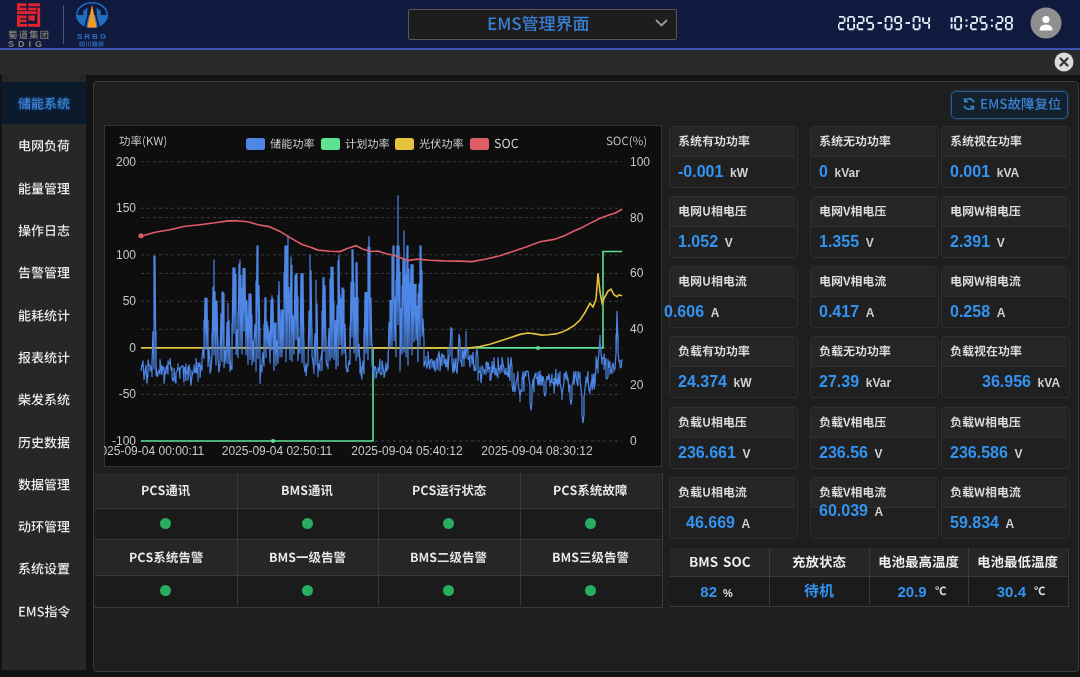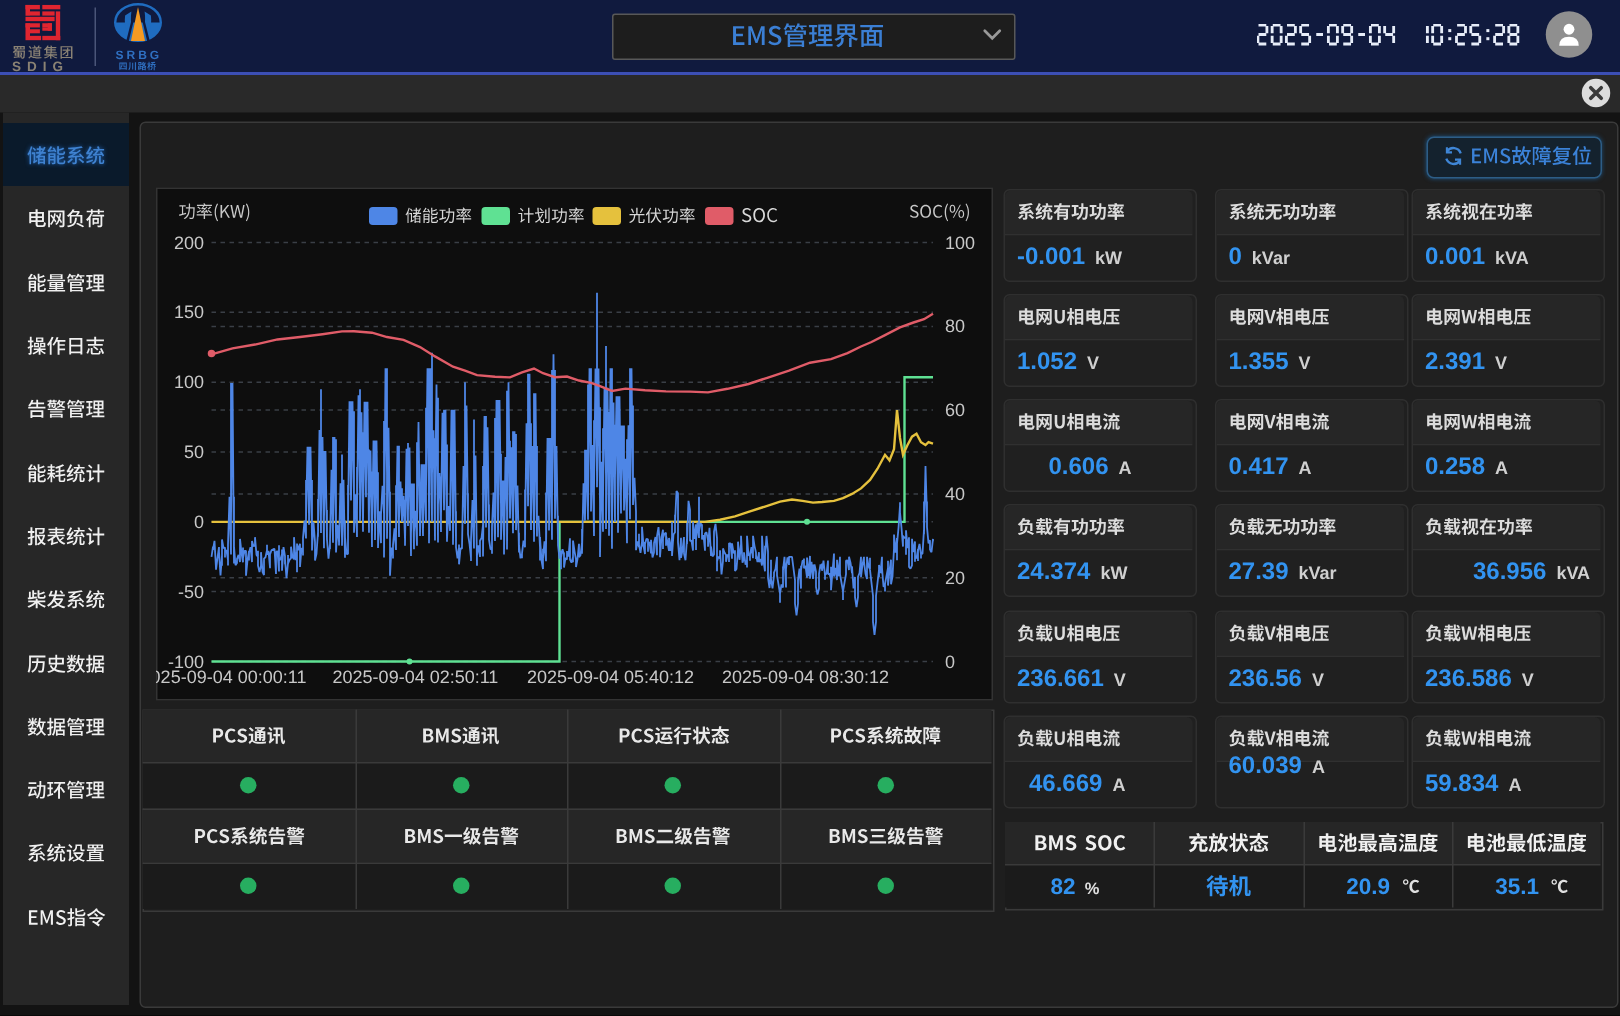--- a/index.html
+++ b/index.html
@@ -275,21 +275,21 @@
     <div style="position:absolute;left:942px;top:197px;width:125px;height:29px;background:#262626;border-bottom:1px solid #303030;border-radius:4px 4px 0 0"></div>
     <svg style="position:absolute;left:950.0px;top:205.4px;overflow:visible" width="71.0" height="13.4" viewBox="0 -10.56 71.0 13.44">
       <path d="M5.1 -4.6V-3.5H2.8V-4.6ZM6.7 -4.6H9V-3.5H6.7ZM5.1 -5.9H2.8V-7.1H5.1ZM6.7 -5.9V-7.1H9V-5.9ZM1.3 -8.5V-1.3H2.8V-2H5.1V-1.4C5.1 0.4 5.6 0.9 7.3 0.9C7.6 0.9 9.2 0.9 9.6 0.9C11 0.9 11.5 0.2 11.7 -1.7C11.3 -1.7 10.9 -1.9 10.5 -2.1V-8.5H6.7V-10.1H5.1V-8.5ZM10.2 -2C10.2 -0.8 10 -0.5 9.4 -0.5C9.1 -0.5 7.8 -0.5 7.4 -0.5C6.8 -0.5 6.7 -0.6 6.7 -1.4V-2Z M15.8 -4.1C15.5 -3 15 -2.1 14.4 -1.4V-5.9C14.8 -5.3 15.3 -4.7 15.8 -4.1ZM12.9 -9.5V1.1H14.4V-0.9C14.7 -0.8 15 -0.5 15.2 -0.3C15.8 -1 16.3 -1.9 16.7 -2.9C17 -2.5 17.2 -2.2 17.4 -1.9L18.3 -2.9C18 -3.3 17.6 -3.8 17.2 -4.3C17.5 -5.3 17.7 -6.4 17.8 -7.5L16.5 -7.7C16.5 -6.9 16.4 -6.2 16.2 -5.6C15.8 -6 15.4 -6.4 15.1 -6.8L14.4 -6.1V-8.2H21.7V-0.7C21.7 -0.5 21.6 -0.4 21.3 -0.4C21.1 -0.4 20.2 -0.3 19.4 -0.4C19.6 -0 19.9 0.6 20 1C21.1 1.1 21.9 1 22.4 0.8C22.9 0.6 23.1 0.1 23.1 -0.7V-9.5ZM17.6 -6C18.1 -5.4 18.7 -4.8 19.1 -4.2C18.7 -2.9 18.1 -1.8 17.3 -1C17.6 -0.8 18.2 -0.4 18.4 -0.2C19.1 -0.9 19.6 -1.8 20 -2.9C20.3 -2.4 20.5 -2 20.7 -1.6L21.6 -2.5C21.4 -3 21 -3.7 20.5 -4.4C20.8 -5.3 21 -6.4 21.1 -7.5L19.8 -7.6C19.8 -6.9 19.7 -6.3 19.5 -5.6C19.2 -6 18.9 -6.4 18.5 -6.8Z M25.9 0H28.1L29.1 -4.4C29.2 -5.1 29.3 -5.8 29.5 -6.4H29.5C29.6 -5.8 29.7 -5.1 29.9 -4.4L30.9 0H33.1L34.7 -8.9H33.1L32.4 -4.5C32.2 -3.6 32.1 -2.7 32 -1.7H31.9C31.7 -2.7 31.5 -3.6 31.3 -4.5L30.3 -8.9H28.8L27.8 -4.5C27.6 -3.6 27.4 -2.7 27.2 -1.7H27.1C27 -2.7 26.9 -3.6 26.7 -4.5L26 -8.9H24.2Z M41.9 -5.4H44.8V-3.9H41.9ZM41.9 -6.7V-8.2H44.8V-6.7ZM41.9 -2.6H44.8V-1H41.9ZM40.6 -9.6V1H41.9V0.3H44.8V0.9H46.2V-9.6ZM37.2 -10.2V-7.7H35.5V-6.4H37.1C36.7 -4.9 36 -3.3 35.2 -2.3C35.4 -2 35.8 -1.4 35.9 -1C36.4 -1.7 36.9 -2.6 37.2 -3.7V1.1H38.6V-3.9C39 -3.4 39.3 -2.8 39.5 -2.5L40.3 -3.6C40.1 -3.9 39 -5.2 38.6 -5.6V-6.4H40.1V-7.7H38.6V-10.2Z M52.1 -4.6V-3.5H49.8V-4.6ZM53.7 -4.6H56V-3.5H53.7ZM52.1 -5.9H49.8V-7.1H52.1ZM53.7 -5.9V-7.1H56V-5.9ZM48.3 -8.5V-1.3H49.8V-2H52.1V-1.4C52.1 0.4 52.6 0.9 54.3 0.9C54.6 0.9 56.2 0.9 56.6 0.9C58 0.9 58.5 0.2 58.7 -1.7C58.3 -1.7 57.9 -1.9 57.5 -2.1V-8.5H53.7V-10.1H52.1V-8.5ZM57.2 -2C57.1 -0.8 57 -0.5 56.4 -0.5C56.1 -0.5 54.7 -0.5 54.4 -0.5C53.8 -0.5 53.7 -0.6 53.7 -1.4V-2Z M67.1 -3.2C67.8 -2.6 68.5 -1.8 68.8 -1.3L69.9 -2.1C69.5 -2.6 68.8 -3.3 68.1 -3.9ZM60.2 -9.6V-5.7C60.2 -3.9 60.2 -1.4 59.2 0.3C59.6 0.5 60.2 0.9 60.4 1.1C61.4 -0.8 61.6 -3.7 61.6 -5.7V-8.3H70.6V-9.6ZM65.1 -7.8V-5.7H62.1V-4.3H65.1V-0.7H61.4V0.6H70.4V-0.7H66.6V-4.3H70V-5.7H66.6V-7.8Z" fill="#dcdcdc"></path>
     </svg>
     <span style="position:absolute;left:950px;top:233px;font:bold 16px 'Liberation Sans',sans-serif;color:#3293f0">2.391<span style="font-size:12px;color:#d0d0d0">&nbsp;&nbsp;V</span></span>
     <div style="position:absolute;left:669px;top:266px;width:127px;height:60px;background:#202020;border:1px solid #2f2f2f;border-radius:4px"></div>
     <div style="position:absolute;left:670px;top:267px;width:125px;height:29px;background:#262626;border-bottom:1px solid #303030;border-radius:4px 4px 0 0"></div>
     <svg style="position:absolute;left:678.0px;top:275.4px;overflow:visible" width="69.0" height="13.4" viewBox="0 -10.56 69.0 13.44">
       <path d="M5.1 -4.6V-3.5H2.8V-4.6ZM6.7 -4.6H9V-3.5H6.7ZM5.1 -5.9H2.8V-7.1H5.1ZM6.7 -5.9V-7.1H9V-5.9ZM1.3 -8.5V-1.3H2.8V-2H5.1V-1.4C5.1 0.4 5.6 0.9 7.3 0.9C7.6 0.9 9.2 0.9 9.6 0.9C11 0.9 11.5 0.2 11.7 -1.7C11.3 -1.7 10.9 -1.9 10.5 -2.1V-8.5H6.7V-10.1H5.1V-8.5ZM10.2 -2C10.2 -0.8 10 -0.5 9.4 -0.5C9.1 -0.5 7.8 -0.5 7.4 -0.5C6.8 -0.5 6.7 -0.6 6.7 -1.4V-2Z M15.8 -4.1C15.5 -3 15 -2.1 14.4 -1.4V-5.9C14.8 -5.3 15.3 -4.7 15.8 -4.1ZM12.9 -9.5V1.1H14.4V-0.9C14.7 -0.8 15 -0.5 15.2 -0.3C15.8 -1 16.3 -1.9 16.7 -2.9C17 -2.5 17.2 -2.2 17.4 -1.9L18.3 -2.9C18 -3.3 17.6 -3.8 17.2 -4.3C17.5 -5.3 17.7 -6.4 17.8 -7.5L16.5 -7.7C16.5 -6.9 16.4 -6.2 16.2 -5.6C15.8 -6 15.4 -6.4 15.1 -6.8L14.4 -6.1V-8.2H21.7V-0.7C21.7 -0.5 21.6 -0.4 21.3 -0.4C21.1 -0.4 20.2 -0.3 19.4 -0.4C19.6 -0 19.9 0.6 20 1C21.1 1.1 21.9 1 22.4 0.8C22.9 0.6 23.1 0.1 23.1 -0.7V-9.5ZM17.6 -6C18.1 -5.4 18.7 -4.8 19.1 -4.2C18.7 -2.9 18.1 -1.8 17.3 -1C17.6 -0.8 18.2 -0.4 18.4 -0.2C19.1 -0.9 19.6 -1.8 20 -2.9C20.3 -2.4 20.5 -2 20.7 -1.6L21.6 -2.5C21.4 -3 21 -3.7 20.5 -4.4C20.8 -5.3 21 -6.4 21.1 -7.5L19.8 -7.6C19.8 -6.9 19.7 -6.3 19.5 -5.6C19.2 -6 18.9 -6.4 18.5 -6.8Z M28.5 0.2C30.7 0.2 31.9 -1.1 31.9 -4V-8.9H30.2V-3.8C30.2 -2 29.5 -1.4 28.5 -1.4C27.5 -1.4 26.8 -2 26.8 -3.8V-8.9H25.1V-4C25.1 -1.1 26.3 0.2 28.5 0.2Z M39.9 -5.4H42.8V-3.9H39.9ZM39.9 -6.7V-8.2H42.8V-6.7ZM39.9 -2.6H42.8V-1H39.9ZM38.6 -9.6V1H39.9V0.3H42.8V0.9H44.2V-9.6ZM35.2 -10.2V-7.7H33.5V-6.4H35.1C34.7 -4.9 34 -3.3 33.2 -2.3C33.4 -2 33.8 -1.4 33.9 -1C34.4 -1.7 34.9 -2.6 35.2 -3.7V1.1H36.6V-3.9C37 -3.4 37.3 -2.8 37.5 -2.5L38.3 -3.6C38.1 -3.9 37 -5.2 36.6 -5.6V-6.4H38.1V-7.7H36.6V-10.2Z M50.1 -4.6V-3.5H47.8V-4.6ZM51.7 -4.6H54V-3.5H51.7ZM50.1 -5.9H47.8V-7.1H50.1ZM51.7 -5.9V-7.1H54V-5.9ZM46.3 -8.5V-1.3H47.8V-2H50.1V-1.4C50.1 0.4 50.6 0.9 52.2 0.9C52.6 0.9 54.2 0.9 54.6 0.9C56 0.9 56.5 0.2 56.7 -1.7C56.3 -1.7 55.8 -1.9 55.5 -2.1V-8.5H51.7V-10.1H50.1V-8.5ZM55.2 -2C55.1 -0.8 55 -0.5 54.4 -0.5C54.1 -0.5 52.7 -0.5 52.4 -0.5C51.8 -0.5 51.7 -0.6 51.7 -1.4V-2Z M63.8 -4.3V0.6H65V-4.3ZM61.7 -4.3V-3.2C61.7 -2.1 61.6 -0.9 60.2 0.1C60.5 0.3 61 0.7 61.2 1C62.8 -0.2 63 -1.8 63 -3.1V-4.3ZM65.8 -4.3V-0.7C65.8 0.1 65.8 0.4 66 0.6C66.3 0.8 66.6 0.9 66.9 0.9C67 0.9 67.3 0.9 67.5 0.9C67.7 0.9 68 0.8 68.1 0.7C68.3 0.6 68.5 0.4 68.5 0.2C68.6 -0.1 68.7 -0.7 68.7 -1.2C68.4 -1.4 67.9 -1.6 67.7 -1.8C67.7 -1.2 67.7 -0.8 67.7 -0.6C67.7 -0.4 67.6 -0.4 67.6 -0.3C67.6 -0.3 67.5 -0.3 67.4 -0.3C67.4 -0.3 67.3 -0.3 67.2 -0.3C67.2 -0.3 67.1 -0.3 67.1 -0.3C67.1 -0.4 67.1 -0.5 67.1 -0.7V-4.3ZM57.8 -9C58.6 -8.6 59.6 -8 60 -7.6L60.8 -8.7C60.4 -9.2 59.4 -9.7 58.6 -10.1ZM57.3 -5.7C58.1 -5.4 59.1 -4.8 59.6 -4.4L60.4 -5.6C59.9 -6 58.9 -6.5 58.1 -6.8ZM57.6 -0 58.8 0.9C59.5 -0.2 60.3 -1.6 60.9 -2.9L59.8 -3.8C59.1 -2.4 58.2 -0.9 57.6 -0ZM63.6 -9.9C63.7 -9.6 63.9 -9.1 64 -8.7H60.9V-7.5H62.9C62.5 -7 62.1 -6.4 61.9 -6.3C61.7 -6 61.2 -6 61 -5.9C61.1 -5.6 61.2 -4.9 61.3 -4.6C61.8 -4.7 62.4 -4.8 66.9 -5.1C67.1 -4.8 67.3 -4.6 67.4 -4.3L68.6 -5.1C68.2 -5.7 67.4 -6.7 66.7 -7.5H68.4V-8.7H65.5C65.4 -9.2 65.1 -9.8 64.9 -10.2ZM65.5 -7 66.1 -6.2 63.5 -6.1C63.8 -6.5 64.2 -7 64.5 -7.5H66.3Z" fill="#dcdcdc"></path>
     </svg>
-    <span style="position:absolute;left:699px;top:303px;font:bold 16px 'Liberation Sans',sans-serif;color:#3293f0">0.606<span style="font-size:12px;color:#d0d0d0">&nbsp;&nbsp;A</span></span>
+    <span style="position:absolute;left:664px;top:303px;font:bold 16px 'Liberation Sans',sans-serif;color:#3293f0">0.606<span style="font-size:12px;color:#d0d0d0">&nbsp;&nbsp;A</span></span>
     <div style="position:absolute;left:810px;top:266px;width:127px;height:60px;background:#202020;border:1px solid #2f2f2f;border-radius:4px"></div>
     <div style="position:absolute;left:811px;top:267px;width:125px;height:29px;background:#262626;border-bottom:1px solid #303030;border-radius:4px 4px 0 0"></div>
     <svg style="position:absolute;left:819.0px;top:275.4px;overflow:visible" width="67.4" height="13.4" viewBox="0 -10.56 67.4 13.44">
       <path d="M5.1 -4.6V-3.5H2.8V-4.6ZM6.7 -4.6H9V-3.5H6.7ZM5.1 -5.9H2.8V-7.1H5.1ZM6.7 -5.9V-7.1H9V-5.9ZM1.3 -8.5V-1.3H2.8V-2H5.1V-1.4C5.1 0.4 5.6 0.9 7.3 0.9C7.6 0.9 9.2 0.9 9.6 0.9C11 0.9 11.5 0.2 11.7 -1.7C11.3 -1.7 10.9 -1.9 10.5 -2.1V-8.5H6.7V-10.1H5.1V-8.5ZM10.2 -2C10.2 -0.8 10 -0.5 9.4 -0.5C9.1 -0.5 7.8 -0.5 7.4 -0.5C6.8 -0.5 6.7 -0.6 6.7 -1.4V-2Z M15.8 -4.1C15.5 -3 15 -2.1 14.4 -1.4V-5.9C14.8 -5.3 15.3 -4.7 15.8 -4.1ZM12.9 -9.5V1.1H14.4V-0.9C14.7 -0.8 15 -0.5 15.2 -0.3C15.8 -1 16.3 -1.9 16.7 -2.9C17 -2.5 17.2 -2.2 17.4 -1.9L18.3 -2.9C18 -3.3 17.6 -3.8 17.2 -4.3C17.5 -5.3 17.7 -6.4 17.8 -7.5L16.5 -7.7C16.5 -6.9 16.4 -6.2 16.2 -5.6C15.8 -6 15.4 -6.4 15.1 -6.8L14.4 -6.1V-8.2H21.7V-0.7C21.7 -0.5 21.6 -0.4 21.3 -0.4C21.1 -0.4 20.2 -0.3 19.4 -0.4C19.6 -0 19.9 0.6 20 1C21.1 1.1 21.9 1 22.4 0.8C22.9 0.6 23.1 0.1 23.1 -0.7V-9.5ZM17.6 -6C18.1 -5.4 18.7 -4.8 19.1 -4.2C18.7 -2.9 18.1 -1.8 17.3 -1C17.6 -0.8 18.2 -0.4 18.4 -0.2C19.1 -0.9 19.6 -1.8 20 -2.9C20.3 -2.4 20.5 -2 20.7 -1.6L21.6 -2.5C21.4 -3 21 -3.7 20.5 -4.4C20.8 -5.3 21 -6.4 21.1 -7.5L19.8 -7.6C19.8 -6.9 19.7 -6.3 19.5 -5.6C19.2 -6 18.9 -6.4 18.5 -6.8Z M26.7 0H28.8L31.5 -8.9H29.7L28.5 -4.6C28.3 -3.6 28.1 -2.7 27.8 -1.7H27.7C27.4 -2.7 27.3 -3.6 27 -4.6L25.8 -8.9H23.9Z M38.4 -5.4H41.2V-3.9H38.4ZM38.4 -6.7V-8.2H41.2V-6.7ZM38.4 -2.6H41.2V-1H38.4ZM37 -9.6V1H38.4V0.3H41.2V0.9H42.7V-9.6ZM33.7 -10.2V-7.7H32V-6.4H33.5C33.1 -4.9 32.4 -3.3 31.7 -2.3C31.9 -2 32.2 -1.4 32.3 -1C32.9 -1.7 33.3 -2.6 33.7 -3.7V1.1H35.1V-3.9C35.4 -3.4 35.7 -2.8 35.9 -2.5L36.8 -3.6C36.5 -3.9 35.5 -5.2 35.1 -5.6V-6.4H36.6V-7.7H35.1V-10.2Z M48.6 -4.6V-3.5H46.2V-4.6ZM50.1 -4.6H52.5V-3.5H50.1ZM48.6 -5.9H46.2V-7.1H48.6ZM50.1 -5.9V-7.1H52.5V-5.9ZM44.8 -8.5V-1.3H46.2V-2H48.6V-1.4C48.6 0.4 49 0.9 50.7 0.9C51.1 0.9 52.6 0.9 53 0.9C54.5 0.9 54.9 0.2 55.1 -1.7C54.8 -1.7 54.3 -1.9 53.9 -2.1V-8.5H50.1V-10.1H48.6V-8.5ZM53.7 -2C53.6 -0.8 53.4 -0.5 52.8 -0.5C52.5 -0.5 51.2 -0.5 50.9 -0.5C50.2 -0.5 50.1 -0.6 50.1 -1.4V-2Z M62.2 -4.3V0.6H63.5V-4.3ZM60.2 -4.3V-3.2C60.2 -2.1 60 -0.9 58.6 0.1C59 0.3 59.4 0.7 59.6 1C61.3 -0.2 61.5 -1.8 61.5 -3.1V-4.3ZM64.2 -4.3V-0.7C64.2 0.1 64.3 0.4 64.5 0.6C64.7 0.8 65 0.9 65.3 0.9C65.5 0.9 65.7 0.9 65.9 0.9C66.2 0.9 66.4 0.8 66.6 0.7C66.8 0.6 66.9 0.4 67 0.2C67.1 -0.1 67.1 -0.7 67.2 -1.2C66.8 -1.4 66.4 -1.6 66.2 -1.8C66.2 -1.2 66.2 -0.8 66.1 -0.6C66.1 -0.4 66.1 -0.4 66 -0.3C66 -0.3 66 -0.3 65.9 -0.3C65.8 -0.3 65.7 -0.3 65.7 -0.3C65.7 -0.3 65.6 -0.3 65.6 -0.3C65.5 -0.4 65.5 -0.5 65.5 -0.7V-4.3ZM56.3 -9C57 -8.6 58 -8 58.5 -7.6L59.3 -8.7C58.8 -9.2 57.8 -9.7 57.1 -10.1ZM55.8 -5.7C56.6 -5.4 57.6 -4.8 58 -4.4L58.8 -5.6C58.3 -6 57.3 -6.5 56.6 -6.8ZM56 -0 57.2 0.9C58 -0.2 58.7 -1.6 59.4 -2.9L58.3 -3.8C57.6 -2.4 56.7 -0.9 56 -0ZM62 -9.9C62.2 -9.6 62.3 -9.1 62.4 -8.7H59.3V-7.5H61.4C61 -7 60.6 -6.4 60.4 -6.3C60.1 -6 59.7 -6 59.4 -5.9C59.5 -5.6 59.7 -4.9 59.7 -4.6C60.2 -4.7 60.8 -4.8 65.4 -5.1C65.6 -4.8 65.7 -4.6 65.9 -4.3L67 -5.1C66.6 -5.7 65.8 -6.7 65.1 -7.5H66.8V-8.7H63.9C63.8 -9.2 63.6 -9.8 63.4 -10.2ZM63.9 -7 64.5 -6.2 61.9 -6.1C62.3 -6.5 62.6 -7 63 -7.5H64.7Z" fill="#dcdcdc"></path>
     </svg>
     <span style="position:absolute;left:819px;top:303px;font:bold 16px 'Liberation Sans',sans-serif;color:#3293f0">0.417<span style="font-size:12px;color:#d0d0d0">&nbsp;&nbsp;A</span></span>
     <div style="position:absolute;left:941px;top:266px;width:127px;height:60px;background:#202020;border:1px solid #2f2f2f;border-radius:4px"></div>
     <div style="position:absolute;left:942px;top:267px;width:125px;height:29px;background:#262626;border-bottom:1px solid #303030;border-radius:4px 4px 0 0"></div>
     <svg style="position:absolute;left:950.0px;top:275.4px;overflow:visible" width="71.0" height="13.4" viewBox="0 -10.56 71.0 13.44">
       <path d="M5.1 -4.6V-3.5H2.8V-4.6ZM6.7 -4.6H9V-3.5H6.7ZM5.1 -5.9H2.8V-7.1H5.1ZM6.7 -5.9V-7.1H9V-5.9ZM1.3 -8.5V-1.3H2.8V-2H5.1V-1.4C5.1 0.4 5.6 0.9 7.3 0.9C7.6 0.9 9.2 0.9 9.6 0.9C11 0.9 11.5 0.2 11.7 -1.7C11.3 -1.7 10.9 -1.9 10.5 -2.1V-8.5H6.7V-10.1H5.1V-8.5ZM10.2 -2C10.2 -0.8 10 -0.5 9.4 -0.5C9.1 -0.5 7.8 -0.5 7.4 -0.5C6.8 -0.5 6.7 -0.6 6.7 -1.4V-2Z M15.8 -4.1C15.5 -3 15 -2.1 14.4 -1.4V-5.9C14.8 -5.3 15.3 -4.7 15.8 -4.1ZM12.9 -9.5V1.1H14.4V-0.9C14.7 -0.8 15 -0.5 15.2 -0.3C15.8 -1 16.3 -1.9 16.7 -2.9C17 -2.5 17.2 -2.2 17.4 -1.9L18.3 -2.9C18 -3.3 17.6 -3.8 17.2 -4.3C17.5 -5.3 17.7 -6.4 17.8 -7.5L16.5 -7.7C16.5 -6.9 16.4 -6.2 16.2 -5.6C15.8 -6 15.4 -6.4 15.1 -6.8L14.4 -6.1V-8.2H21.7V-0.7C21.7 -0.5 21.6 -0.4 21.3 -0.4C21.1 -0.4 20.2 -0.3 19.4 -0.4C19.6 -0 19.9 0.6 20 1C21.1 1.1 21.9 1 22.4 0.8C22.9 0.6 23.1 0.1 23.1 -0.7V-9.5ZM17.6 -6C18.1 -5.4 18.7 -4.8 19.1 -4.2C18.7 -2.9 18.1 -1.8 17.3 -1C17.6 -0.8 18.2 -0.4 18.4 -0.2C19.1 -0.9 19.6 -1.8 20 -2.9C20.3 -2.4 20.5 -2 20.7 -1.6L21.6 -2.5C21.4 -3 21 -3.7 20.5 -4.4C20.8 -5.3 21 -6.4 21.1 -7.5L19.8 -7.6C19.8 -6.9 19.7 -6.3 19.5 -5.6C19.2 -6 18.9 -6.4 18.5 -6.8Z M25.9 0H28.1L29.1 -4.4C29.2 -5.1 29.3 -5.8 29.5 -6.4H29.5C29.6 -5.8 29.7 -5.1 29.9 -4.4L30.9 0H33.1L34.7 -8.9H33.1L32.4 -4.5C32.2 -3.6 32.1 -2.7 32 -1.7H31.9C31.7 -2.7 31.5 -3.6 31.3 -4.5L30.3 -8.9H28.8L27.8 -4.5C27.6 -3.6 27.4 -2.7 27.2 -1.7H27.1C27 -2.7 26.9 -3.6 26.7 -4.5L26 -8.9H24.2Z M41.9 -5.4H44.8V-3.9H41.9ZM41.9 -6.7V-8.2H44.8V-6.7ZM41.9 -2.6H44.8V-1H41.9ZM40.6 -9.6V1H41.9V0.3H44.8V0.9H46.2V-9.6ZM37.2 -10.2V-7.7H35.5V-6.4H37.1C36.7 -4.9 36 -3.3 35.2 -2.3C35.4 -2 35.8 -1.4 35.9 -1C36.4 -1.7 36.9 -2.6 37.2 -3.7V1.1H38.6V-3.9C39 -3.4 39.3 -2.8 39.5 -2.5L40.3 -3.6C40.1 -3.9 39 -5.2 38.6 -5.6V-6.4H40.1V-7.7H38.6V-10.2Z M52.1 -4.6V-3.5H49.8V-4.6ZM53.7 -4.6H56V-3.5H53.7ZM52.1 -5.9H49.8V-7.1H52.1ZM53.7 -5.9V-7.1H56V-5.9ZM48.3 -8.5V-1.3H49.8V-2H52.1V-1.4C52.1 0.4 52.6 0.9 54.3 0.9C54.6 0.9 56.2 0.9 56.6 0.9C58 0.9 58.5 0.2 58.7 -1.7C58.3 -1.7 57.9 -1.9 57.5 -2.1V-8.5H53.7V-10.1H52.1V-8.5ZM57.2 -2C57.1 -0.8 57 -0.5 56.4 -0.5C56.1 -0.5 54.7 -0.5 54.4 -0.5C53.8 -0.5 53.7 -0.6 53.7 -1.4V-2Z M65.8 -4.3V0.6H67V-4.3ZM63.7 -4.3V-3.2C63.7 -2.1 63.6 -0.9 62.2 0.1C62.5 0.3 63 0.7 63.2 1C64.8 -0.2 65 -1.8 65 -3.1V-4.3ZM67.8 -4.3V-0.7C67.8 0.1 67.8 0.4 68.1 0.6C68.3 0.8 68.6 0.9 68.9 0.9C69 0.9 69.3 0.9 69.5 0.9C69.7 0.9 70 0.8 70.2 0.7C70.3 0.6 70.5 0.4 70.5 0.2C70.6 -0.1 70.7 -0.7 70.7 -1.2C70.4 -1.4 69.9 -1.6 69.7 -1.8C69.7 -1.2 69.7 -0.8 69.7 -0.6C69.7 -0.4 69.6 -0.4 69.6 -0.3C69.6 -0.3 69.5 -0.3 69.4 -0.3C69.4 -0.3 69.3 -0.3 69.3 -0.3C69.2 -0.3 69.1 -0.3 69.1 -0.3C69.1 -0.4 69.1 -0.5 69.1 -0.7V-4.3ZM59.8 -9C60.6 -8.6 61.6 -8 62 -7.6L62.8 -8.7C62.4 -9.2 61.4 -9.7 60.6 -10.1ZM59.4 -5.7C60.1 -5.4 61.1 -4.8 61.6 -4.4L62.4 -5.6C61.9 -6 60.9 -6.5 60.1 -6.8ZM59.6 -0 60.8 0.9C61.5 -0.2 62.3 -1.6 62.9 -2.9L61.8 -3.8C61.1 -2.4 60.2 -0.9 59.6 -0ZM65.6 -9.9C65.7 -9.6 65.9 -9.1 66 -8.7H62.9V-7.5H64.9C64.5 -7 64.1 -6.4 63.9 -6.3C63.7 -6 63.2 -6 63 -5.9C63.1 -5.6 63.3 -4.9 63.3 -4.6C63.8 -4.7 64.4 -4.8 68.9 -5.1C69.1 -4.8 69.3 -4.6 69.4 -4.3L70.6 -5.1C70.2 -5.7 69.4 -6.7 68.7 -7.5H70.4V-8.7H67.5C67.4 -9.2 67.1 -9.8 66.9 -10.2ZM67.5 -7 68.1 -6.2 65.5 -6.1C65.8 -6.5 66.2 -7 66.5 -7.5H68.3Z" fill="#dcdcdc"></path>
@@ -412,21 +412,21 @@
       <path d="M5.8 -5.1V-3.9H3.2V-5.1ZM7.5 -5.1H10.2V-3.9H7.5ZM5.8 -6.6H3.2V-7.9H5.8ZM7.5 -6.6V-7.9H10.2V-6.6ZM1.5 -9.5V-1.5H3.2V-2.3H5.8V-1.6C5.8 0.5 6.3 1.1 8.2 1.1C8.6 1.1 10.3 1.1 10.8 1.1C12.4 1.1 12.9 0.3 13.1 -1.9C12.8 -1.9 12.2 -2.2 11.8 -2.4V-9.5H7.5V-11.4H5.8V-9.5ZM11.5 -2.3C11.4 -0.9 11.3 -0.6 10.6 -0.6C10.2 -0.6 8.7 -0.6 8.4 -0.6C7.6 -0.6 7.5 -0.7 7.5 -1.6V-2.3Z M14.7 -10.1C15.5 -9.8 16.6 -9.2 17.1 -8.7L18 -10C17.5 -10.5 16.4 -11 15.6 -11.3ZM13.9 -6.4C14.7 -6 15.8 -5.5 16.3 -5L17.2 -6.4C16.6 -6.8 15.6 -7.3 14.8 -7.6ZM14.4 -0 15.8 1C16.6 -0.3 17.3 -1.9 18 -3.3L16.7 -4.3C16 -2.7 15 -1.1 14.4 -0ZM18.7 -10V-6.7L17.3 -6.1L17.9 -4.7L18.7 -5V-1.4C18.7 0.5 19.2 1 21.2 1C21.6 1 23.7 1 24.2 1C25.9 1 26.4 0.4 26.6 -1.7C26.2 -1.8 25.5 -2.1 25.1 -2.3C25 -0.8 24.9 -0.4 24.1 -0.4C23.6 -0.4 21.7 -0.4 21.3 -0.4C20.4 -0.4 20.3 -0.6 20.3 -1.4V-5.6L21.6 -6.2V-2H23.2V-6.8L24.6 -7.3C24.6 -5.5 24.5 -4.6 24.5 -4.4C24.4 -4.1 24.3 -4.1 24.2 -4.1C24 -4.1 23.6 -4.1 23.3 -4.1C23.5 -3.8 23.7 -3.1 23.7 -2.6C24.2 -2.6 24.8 -2.6 25.2 -2.8C25.7 -3 25.9 -3.4 26 -4C26.1 -4.6 26.1 -6.3 26.1 -8.6L26.2 -8.9L25 -9.3L24.7 -9.1L24.6 -9L23.2 -8.5V-11.4H21.6V-7.8L20.3 -7.3V-10Z M30.8 -8.5H36.6V-7.9H30.8ZM30.8 -10H36.6V-9.4H30.8ZM29.2 -11V-6.9H38.2V-11ZM32 -5.1V-4.5H30.2V-5.1ZM27.6 -0.9 27.7 0.6 32 0.1V1.2H33.6V-0.1L34.2 -0.1L34.2 -1.4L33.6 -1.4V-5.1H39.9V-6.4H27.6V-5.1H28.8V-0.9ZM34 -4.6V-3.3H35L34.3 -3.1C34.7 -2.3 35.2 -1.6 35.8 -0.9C35.2 -0.5 34.5 -0.2 33.8 0C34.1 0.3 34.5 0.8 34.7 1.2C35.4 0.9 36.2 0.5 36.8 -0C37.5 0.5 38.3 0.9 39.2 1.1C39.4 0.8 39.8 0.2 40.2 -0.1C39.3 -0.3 38.6 -0.6 37.9 -1C38.7 -1.9 39.3 -3 39.7 -4.3L38.8 -4.6L38.5 -4.6ZM35.7 -3.3H37.9C37.6 -2.8 37.2 -2.3 36.8 -1.8C36.4 -2.3 36 -2.8 35.7 -3.3ZM32 -3.4V-2.9H30.2V-3.4ZM32 -1.8V-1.2L30.2 -1.1V-1.8Z M48.1 -1.9C48.6 -0.9 49.1 0.3 49.3 1L50.5 0.6C50.2 -0.1 49.7 -1.3 49.3 -2.2ZM43.7 -11.4C43.1 -9.4 42 -7.3 40.8 -6C41.1 -5.6 41.5 -4.7 41.6 -4.3C42 -4.7 42.3 -5.1 42.6 -5.6V1.2H44.1V-8.3C44.6 -9.2 44.9 -10.1 45.3 -11ZM45.5 1.3C45.7 1.1 46.2 0.9 48.4 0.3C48.4 -0 48.4 -0.7 48.4 -1.1L47 -0.8V-5H49.6C50 -1.3 50.7 1.1 52.2 1.1C52.8 1.1 53.4 0.6 53.7 -1.6C53.5 -1.8 52.9 -2.2 52.6 -2.5C52.5 -1.4 52.4 -0.8 52.2 -0.9C51.8 -0.9 51.4 -2.5 51.1 -5H53.4V-6.5H51C50.9 -7.4 50.9 -8.5 50.8 -9.5C51.7 -9.7 52.5 -9.9 53.2 -10.2L51.9 -11.5C50.3 -10.9 47.8 -10.4 45.5 -10L45.5 -10L45.5 -0.9C45.5 -0.4 45.2 -0.1 44.9 -0C45.1 0.3 45.4 0.9 45.5 1.3ZM49.4 -6.5H47V-8.8C47.7 -8.9 48.5 -9 49.3 -9.2C49.3 -8.2 49.4 -7.3 49.4 -6.5Z M60.6 -7.6H64.3V-6.8H60.6ZM60.6 -9.6H64.3V-8.8H60.6ZM59.1 -10.9V-5.5H65.9V-10.9ZM55.2 -10.2C56.1 -9.7 57.2 -9.1 57.7 -8.7L58.6 -9.9C58.1 -10.4 56.9 -11 56.1 -11.3ZM54.4 -6.5C55.2 -6.1 56.4 -5.5 56.9 -5L57.8 -6.3C57.2 -6.8 56.1 -7.3 55.2 -7.6ZM54.6 -0 56 0.9C56.7 -0.4 57.5 -1.9 58.1 -3.3L56.9 -4.3C56.2 -2.8 55.3 -1.1 54.6 -0ZM57.7 -0.6V0.8H67.1V-0.6H66.3V-4.7H58.7V-0.6ZM60.1 -0.6V-3.3H60.9V-0.6ZM62.1 -0.6V-3.3H62.8V-0.6ZM64 -0.6V-3.3H64.8V-0.6Z M72.7 -8.5V-7.6H70.9V-6.3H72.7V-4.2H78.3V-6.3H80.3V-7.6H78.3V-8.5H76.7V-7.6H74.2V-8.5ZM76.7 -6.3V-5.4H74.2V-6.3ZM77.1 -2.4C76.7 -2 76 -1.6 75.4 -1.3C74.6 -1.6 74 -2 73.6 -2.4ZM71 -3.7V-2.4H72.5L71.9 -2.2C72.4 -1.6 72.9 -1.1 73.5 -0.7C72.5 -0.5 71.5 -0.3 70.3 -0.2C70.6 0.1 70.9 0.7 71 1.1C72.5 0.9 74 0.7 75.3 0.2C76.5 0.7 78 1 79.7 1.2C79.9 0.8 80.3 0.1 80.6 -0.2C79.4 -0.3 78.2 -0.4 77.2 -0.7C78.2 -1.3 79 -2.1 79.6 -3.2L78.6 -3.7L78.3 -3.7ZM73.8 -11.2C73.9 -10.9 74 -10.6 74.1 -10.3H69V-6.7C69 -4.6 68.9 -1.6 67.8 0.5C68.2 0.6 69 0.9 69.3 1.2C70.4 -1 70.6 -4.4 70.6 -6.7V-8.8H80.4V-10.3H75.9C75.8 -10.7 75.6 -11.2 75.4 -11.6Z" fill="#f0f0f0"></path>
     </svg>
     <span style="position:absolute;left:681.6px;top:583px;width:70px;text-align:center;font:bold 15px 'Liberation Sans',sans-serif;color:#3293f0">82<span style="font-size:11px;color:#e0e0e0">&nbsp;&nbsp;%</span></span>
     <svg style="position:absolute;left:803.9px;top:582.8px;overflow:visible" width="30.0" height="16.8" viewBox="0 -13.20 30.0 16.80">
       <path d="M5.9 -2.8C6.5 -2 7.3 -0.8 7.6 -0.1L9.1 -1C8.8 -1.7 8 -2.8 7.4 -3.6ZM3.5 -12.7C2.9 -11.7 1.6 -10.5 0.4 -9.8C0.7 -9.4 1.1 -8.7 1.3 -8.2C2.7 -9.2 4.2 -10.7 5.2 -12ZM3.9 -9.4C3 -8 1.6 -6.5 0.3 -5.5C0.5 -5.1 1 -4.1 1.1 -3.7C1.6 -4.1 2 -4.5 2.5 -5V1.3H4.2V-6.9C4.5 -7.2 4.7 -7.6 4.9 -7.9V-6.5H10.9V-5.3H5.1V-3.6H10.9V-0.6C10.9 -0.4 10.8 -0.3 10.6 -0.3C10.3 -0.3 9.5 -0.3 8.8 -0.3C9 0.1 9.3 0.9 9.3 1.3C10.5 1.3 11.3 1.3 11.9 1.1C12.5 0.8 12.7 0.3 12.7 -0.5V-3.6H14.4V-5.3H12.7V-6.5H14.6V-8.1H10.6V-9.4H13.9V-11H10.6V-12.7H8.8V-11H5.8V-9.4H8.8V-8.1H5L5.5 -8.8Z M22.3 -11.9V-7C22.3 -4.8 22.1 -1.8 20.1 0.2C20.6 0.4 21.3 1 21.5 1.3C23.7 -0.9 24.1 -4.5 24.1 -7V-10.2H25.9V-1.2C25.9 0.1 26.1 0.5 26.3 0.8C26.6 1.1 27 1.2 27.4 1.2C27.6 1.2 28 1.2 28.2 1.2C28.6 1.2 28.9 1.1 29.2 0.9C29.4 0.7 29.6 0.4 29.7 -0C29.7 -0.4 29.8 -1.5 29.8 -2.3C29.4 -2.5 28.9 -2.8 28.5 -3C28.5 -2.1 28.5 -1.4 28.5 -1.1C28.5 -0.8 28.4 -0.6 28.4 -0.6C28.3 -0.5 28.3 -0.5 28.2 -0.5C28.1 -0.5 28 -0.5 27.9 -0.5C27.9 -0.5 27.8 -0.5 27.8 -0.6C27.7 -0.6 27.7 -0.8 27.7 -1.2V-11.9ZM17.9 -12.8V-9.6H15.7V-7.9H17.7C17.2 -6.1 16.3 -4.1 15.3 -2.9C15.6 -2.5 16 -1.7 16.2 -1.2C16.8 -2.1 17.4 -3.3 17.9 -4.7V1.3H19.6V-5C20.1 -4.3 20.5 -3.6 20.7 -3.1L21.8 -4.5C21.4 -4.9 20.1 -6.5 19.6 -7V-7.9H21.6V-9.6H19.6V-12.8Z" fill="#3293f0"></path>
     </svg>
     <span style="position:absolute;left:877.1px;top:583px;width:70px;text-align:center;font:bold 15px 'Liberation Sans',sans-serif;color:#3293f0">20.9</span>
     <svg style="position:absolute;left:935.1px;top:584.9px;overflow:visible" width="11.5" height="12.9" viewBox="0 -10.12 11.5 12.88">
       <path d="M2.2 -5.3C3.2 -5.3 4 -6.1 4 -7.1C4 -8.2 3.2 -9 2.2 -9C1.1 -9 0.3 -8.2 0.3 -7.1C0.3 -6.1 1.1 -5.3 2.2 -5.3ZM2.2 -6.2C1.6 -6.2 1.2 -6.6 1.2 -7.1C1.2 -7.7 1.6 -8.1 2.2 -8.1C2.7 -8.1 3.1 -7.7 3.1 -7.1C3.1 -6.6 2.7 -6.2 2.2 -6.2ZM8.6 0.2C9.6 0.2 10.5 -0.3 11.2 -1.1L10.3 -2.1C9.8 -1.6 9.3 -1.3 8.6 -1.3C7.2 -1.3 6.4 -2.4 6.4 -4.3C6.4 -6.1 7.3 -7.2 8.6 -7.2C9.3 -7.2 9.7 -7 10.2 -6.5L11.1 -7.6C10.5 -8.2 9.7 -8.7 8.6 -8.7C6.4 -8.7 4.6 -7 4.6 -4.2C4.6 -1.4 6.4 0.2 8.6 0.2Z" fill="#e0e0e0"></path>
     </svg>
-    <span style="position:absolute;left:976.4px;top:583px;width:70px;text-align:center;font:bold 15px 'Liberation Sans',sans-serif;color:#3293f0">35.1</span>
+    <span style="position:absolute;left:976.4px;top:583px;width:70px;text-align:center;font:bold 15px 'Liberation Sans',sans-serif;color:#3293f0">30.4</span>
     <svg style="position:absolute;left:1034.4px;top:584.9px;overflow:visible" width="11.5" height="12.9" viewBox="0 -10.12 11.5 12.88">
       <path d="M2.2 -5.3C3.2 -5.3 4 -6.1 4 -7.1C4 -8.2 3.2 -9 2.2 -9C1.1 -9 0.3 -8.2 0.3 -7.1C0.3 -6.1 1.1 -5.3 2.2 -5.3ZM2.2 -6.2C1.6 -6.2 1.2 -6.6 1.2 -7.1C1.2 -7.7 1.6 -8.1 2.2 -8.1C2.7 -8.1 3.1 -7.7 3.1 -7.1C3.1 -6.6 2.7 -6.2 2.2 -6.2ZM8.6 0.2C9.6 0.2 10.5 -0.3 11.2 -1.1L10.3 -2.1C9.8 -1.6 9.3 -1.3 8.6 -1.3C7.2 -1.3 6.4 -2.4 6.4 -4.3C6.4 -6.1 7.3 -7.2 8.6 -7.2C9.3 -7.2 9.7 -7 10.2 -6.5L11.1 -7.6C10.5 -8.2 9.7 -8.7 8.6 -8.7C6.4 -8.7 4.6 -7 4.6 -4.2C4.6 -1.4 6.4 0.2 8.6 0.2Z" fill="#e0e0e0"></path>
     </svg>
     <div style="position:absolute;left:951px;top:91px;width:115px;height:26px;background:#14222e;border:1px solid #2d5d86;border-radius:5px;box-shadow:0 0 3px #1d4d76"></div>
     <svg style="position:absolute;left:962px;top:96.5px" width="14" height="14" viewBox="0 0 14 14">
 <g stroke="#3f86d6" stroke-width="1.6" fill="none">
 <path d="M11.8 5.2 A5.2 5.2 0 0 0 2.6 4.0"></path>
 <path d="M2.2 8.8 A5.2 5.2 0 0 0 11.4 10.0"></path>
 </g>
 <path d="M2.6 1.2 L2.6 4.6 L6.0 4.6" stroke="#3f86d6" stroke-width="1.4" fill="none"></path>

